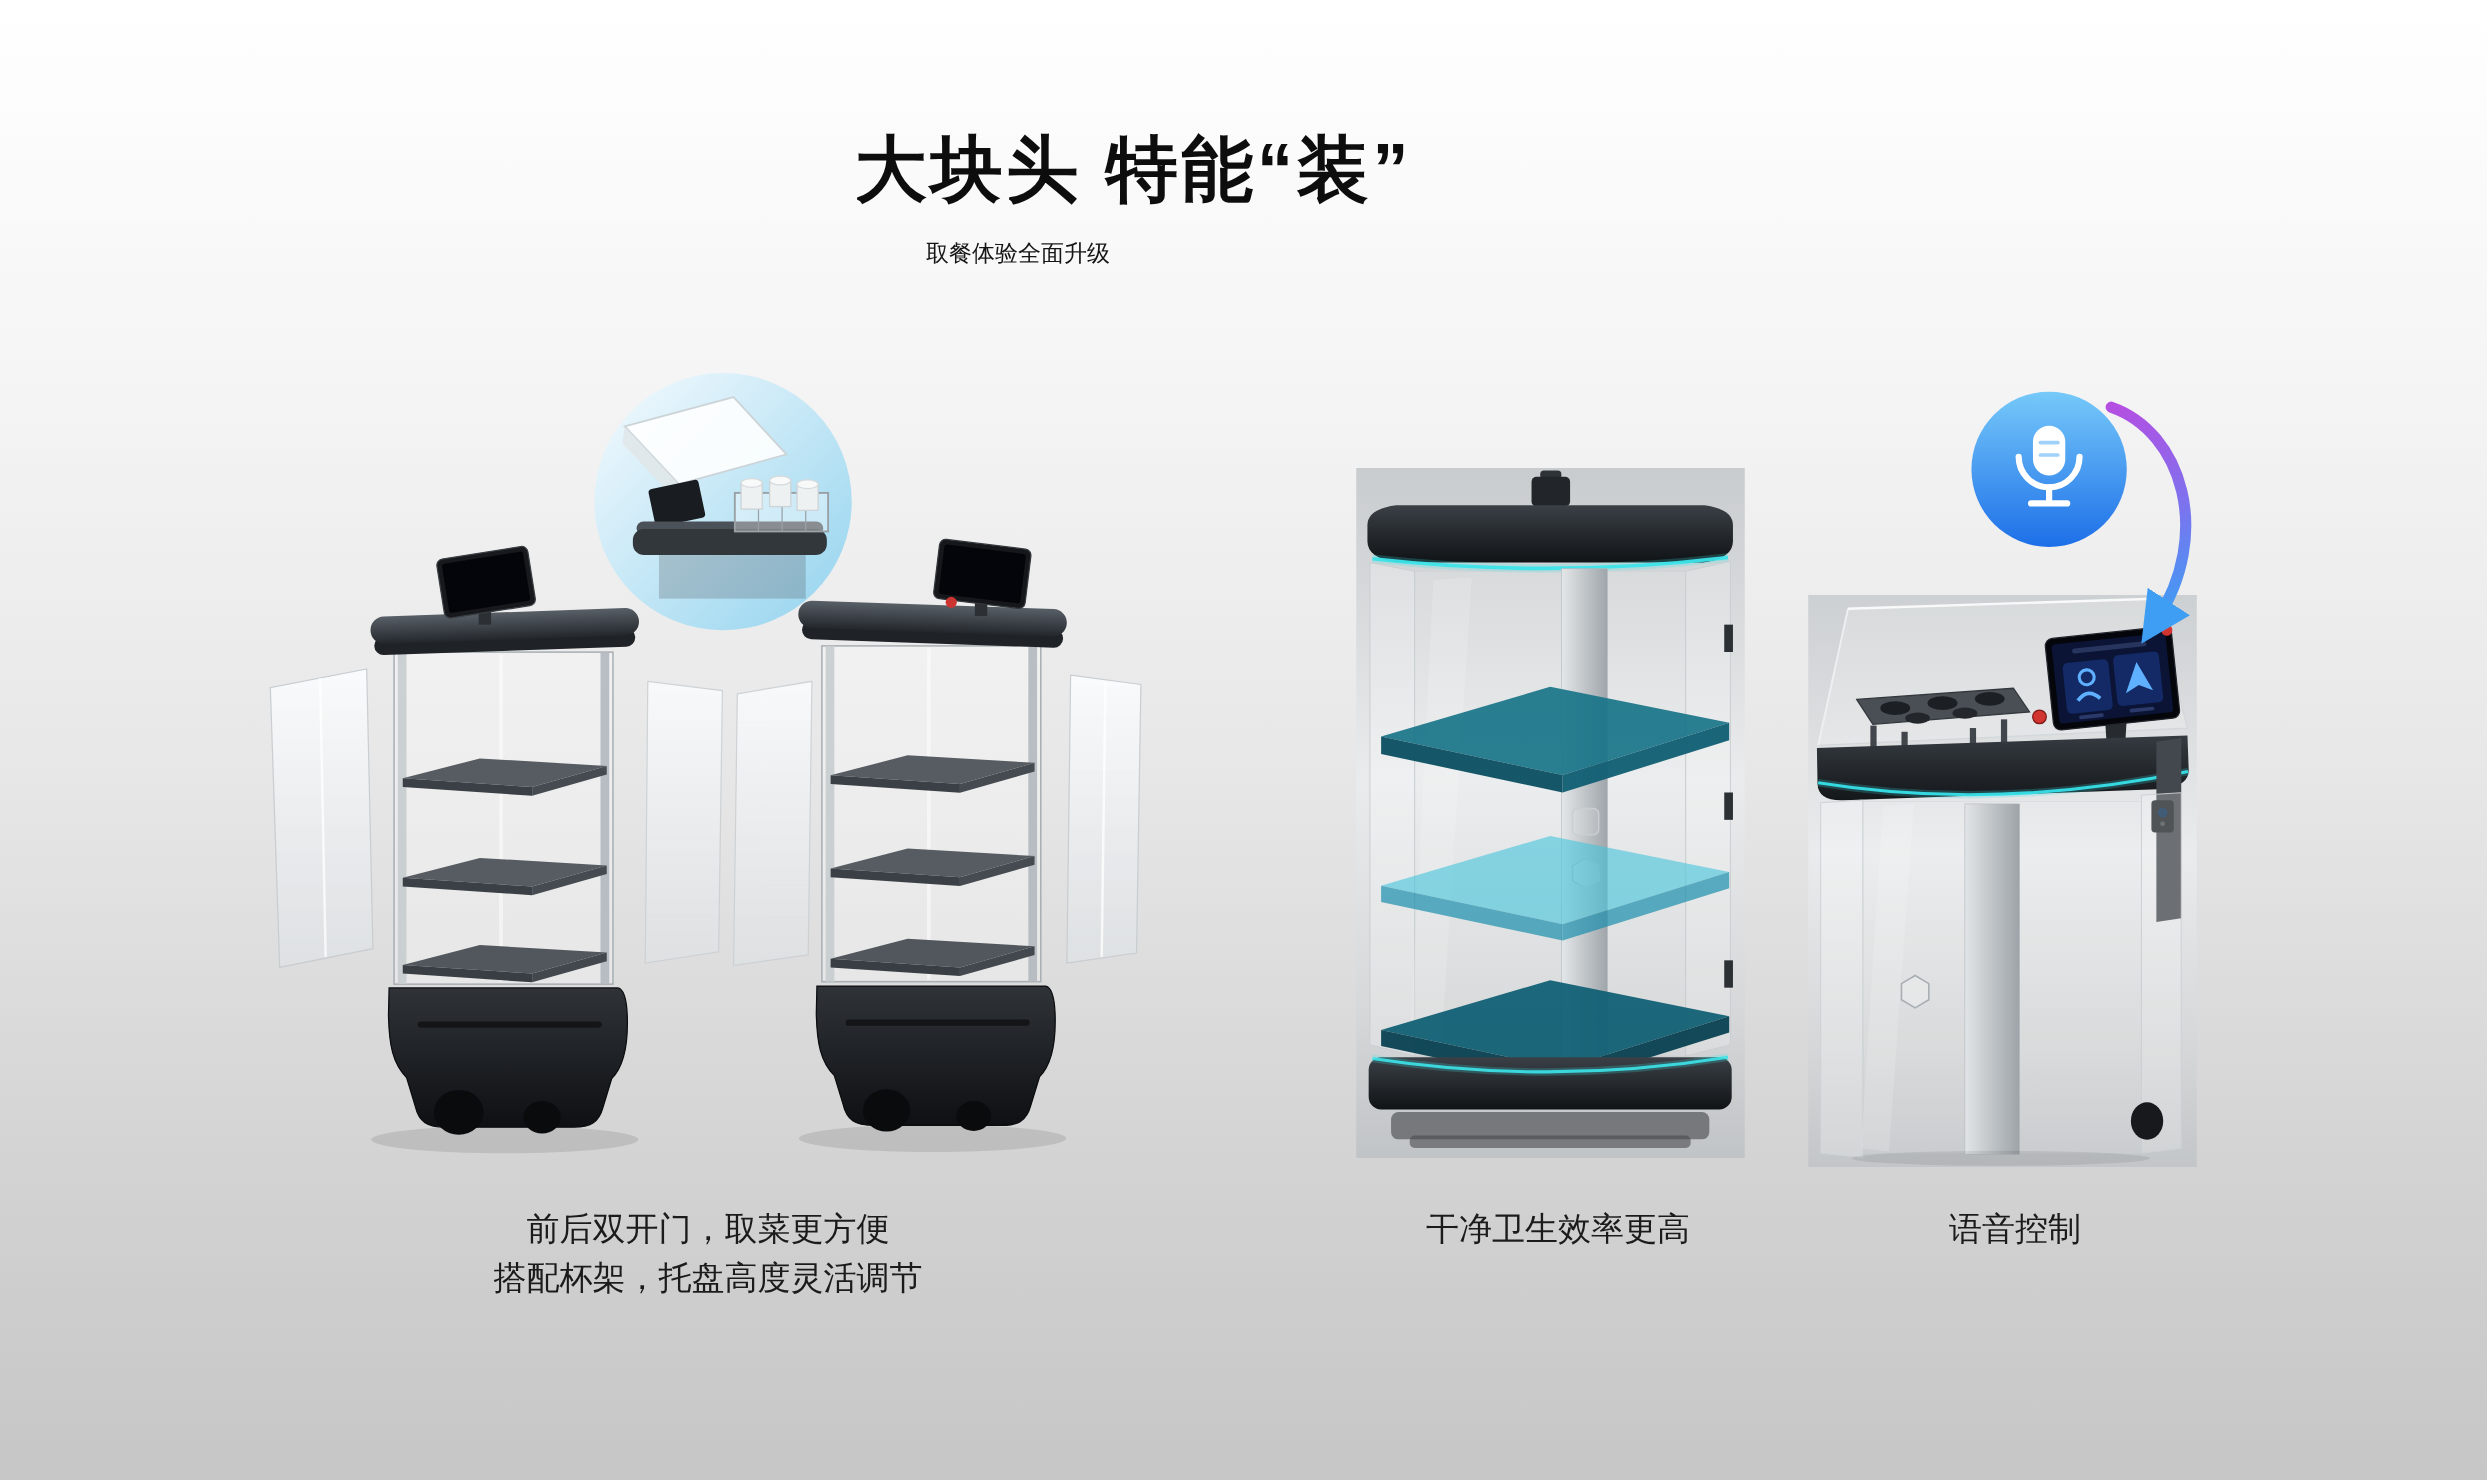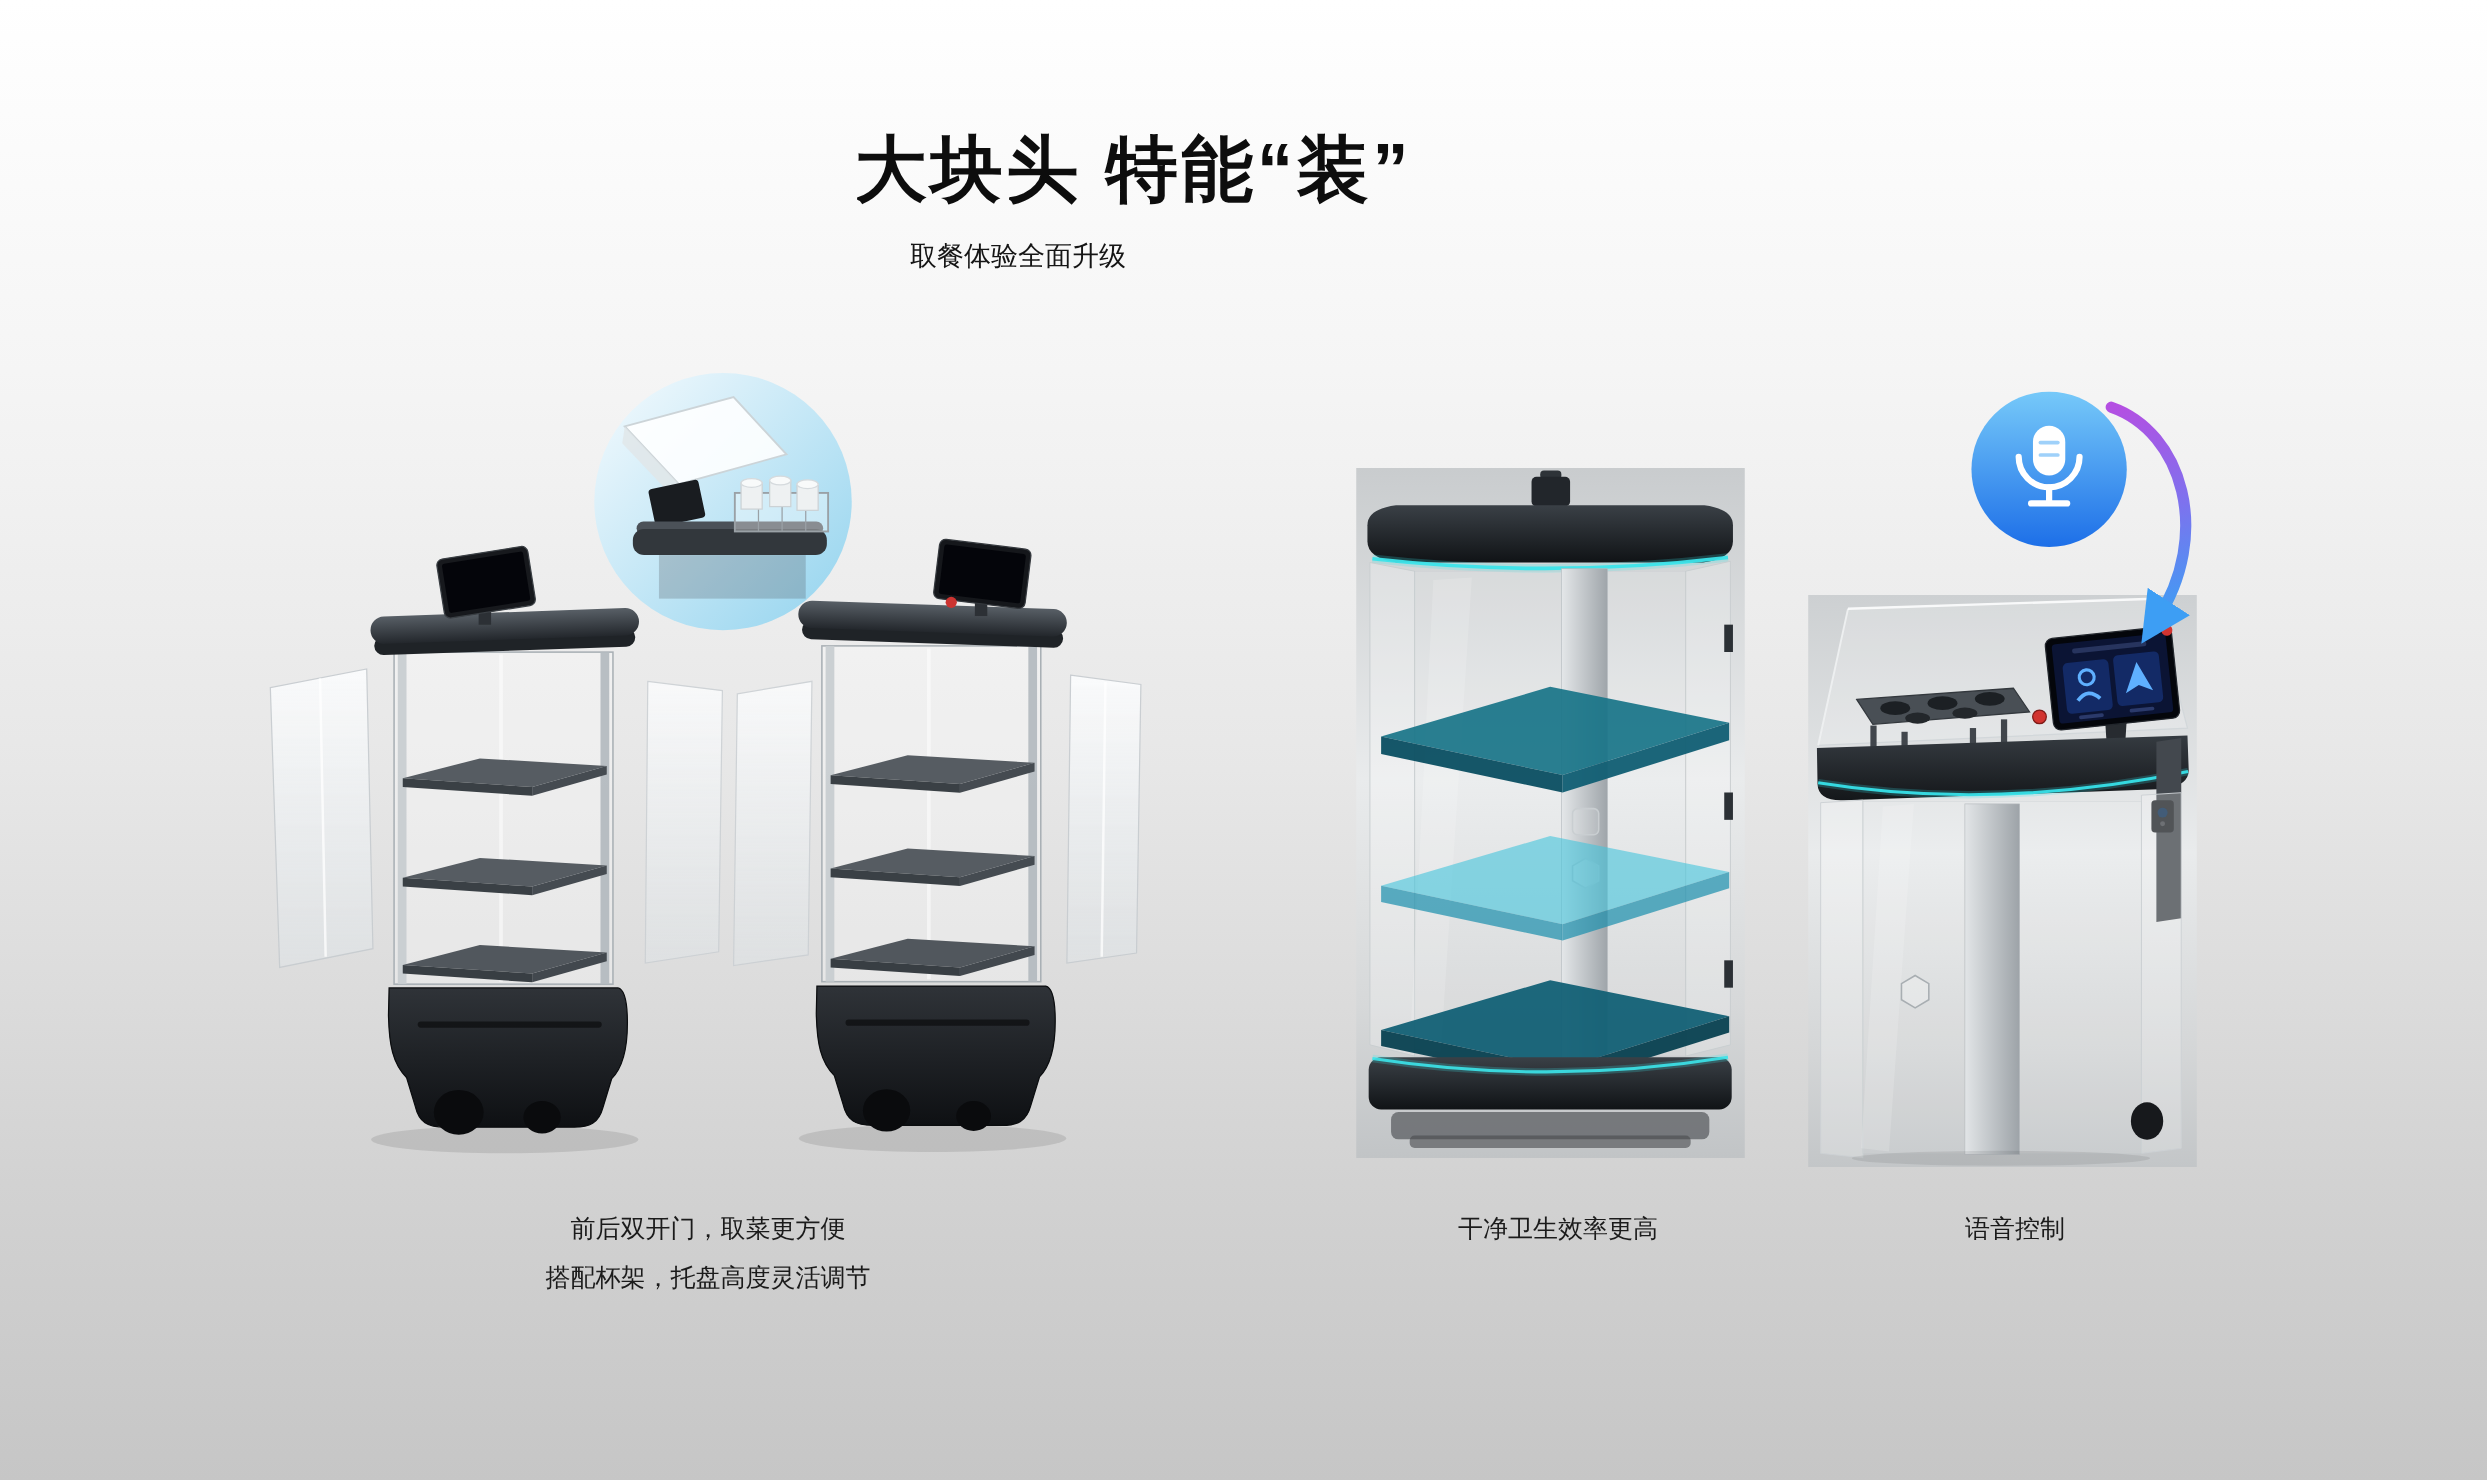--- a/index.html
+++ b/index.html
@@ -11,31 +11,31 @@
     font-family: "Liberation Sans", sans-serif;
     color: #141414;
   }
   .page-title {
     position: absolute; top: 122px; left: 0; width: 2267px;
     text-align: center; font-size: 72px; font-weight: 700;
     letter-spacing: 3.7px; color: #0d0d0d;
   }
   .page-subtitle {
     position: absolute; top: 238px; left: 0; width: 2036px;
-    text-align: center; font-size: 27px; font-weight: 500; color: #151515;
+    text-align: center; font-size: 23px; font-weight: 500; color: #151515;
   }
   .art { position: absolute; }
   #art-doors { left: 261px;  top: 361px; width: 883px; height: 821px; }
   #art-trays { left: 1356px; top: 468px; width: 389px;  height: 690px; }
   #art-voice { left: 1808px; top: 595px; width: 389px;  height: 572px; }
   #art-mic   { left: 1959px; top: 373px; width: 261px;  height: 292px; }
   svg { display: block; width: 100%; height: 100%; }
   .caption {
     position: absolute; top: 1204px; width: 560px;
-    text-align: center; font-size: 25px; line-height: 49px;
+    text-align: center; font-size: 33px; line-height: 49px;
     font-weight: 500; color: #1b1b1b;
   }
   #caption-doors { left: 428px; }
   #caption-trays { left: 1278px; }
   #caption-voice { left: 1735px; }
 </style>
 </head>
 <body>
 
 <h1 class="page-title">大块头 特能“装”</h1>

